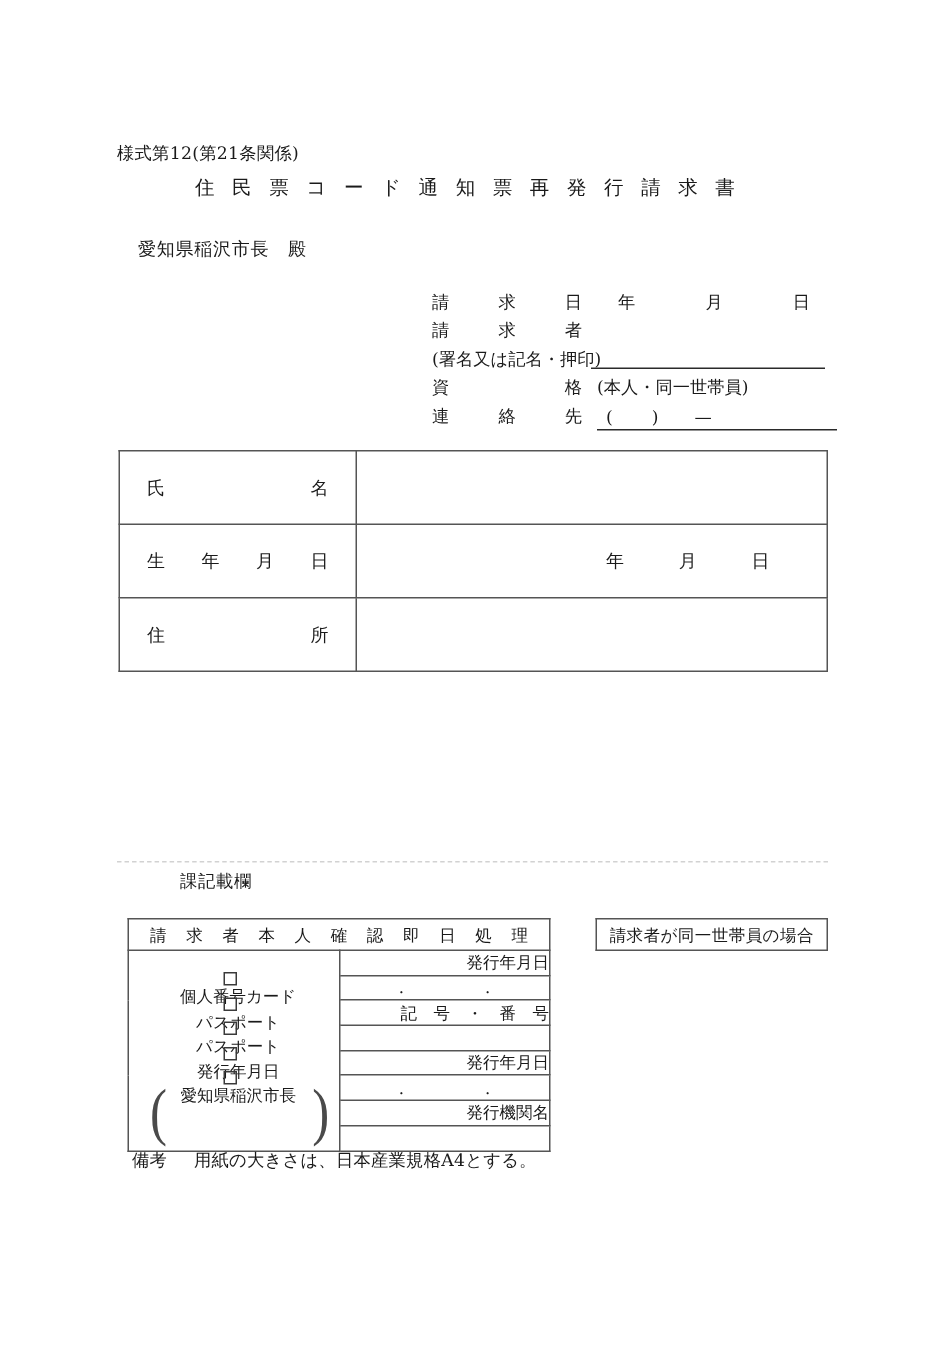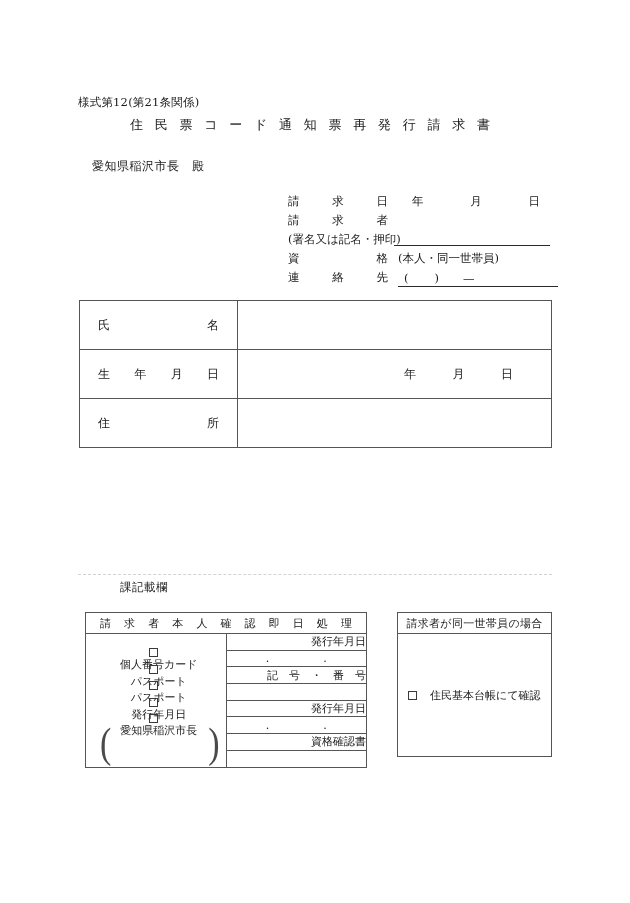--- a/index.html
+++ b/index.html
@@ -471,39 +471,35 @@
       <tr>
         <td class="issue-cell">
           <div class="dot-row">
             <span>.</span>
             <span>.</span>
           </div>
         </td>
       </tr>
 
       <tr>
-        <td class="issue-cell">資格確認書</td>
+        <td class="issue-cell">発行機関名</td>
       </tr>
 
       <tr>
         <td class="issue-cell blank"></td>
       </tr>
     </tbody>
   </table>
 
   <table class="abs" id="household-table">
     <tbody>
       <tr>
         <td id="household-head">請求者が同一世帯員の場合</td>
       </tr>
-      <tr>
-        <td id="household-body">
-          <div class="household-check">
-            <span class="cbox"></span>
-            <span>住民基本台帳にて確認</span>
-          </div>
-        </td>
-      </tr>
     </tbody>
   </table>
 
+  <div class="abs nowrap" id="note">
+    <span class="note-label">備考</span>
+    <span>用紙の大きさは、日本産業規格A4とする。</span>
+  </div>
 
 </div>
 
 </body></html>

